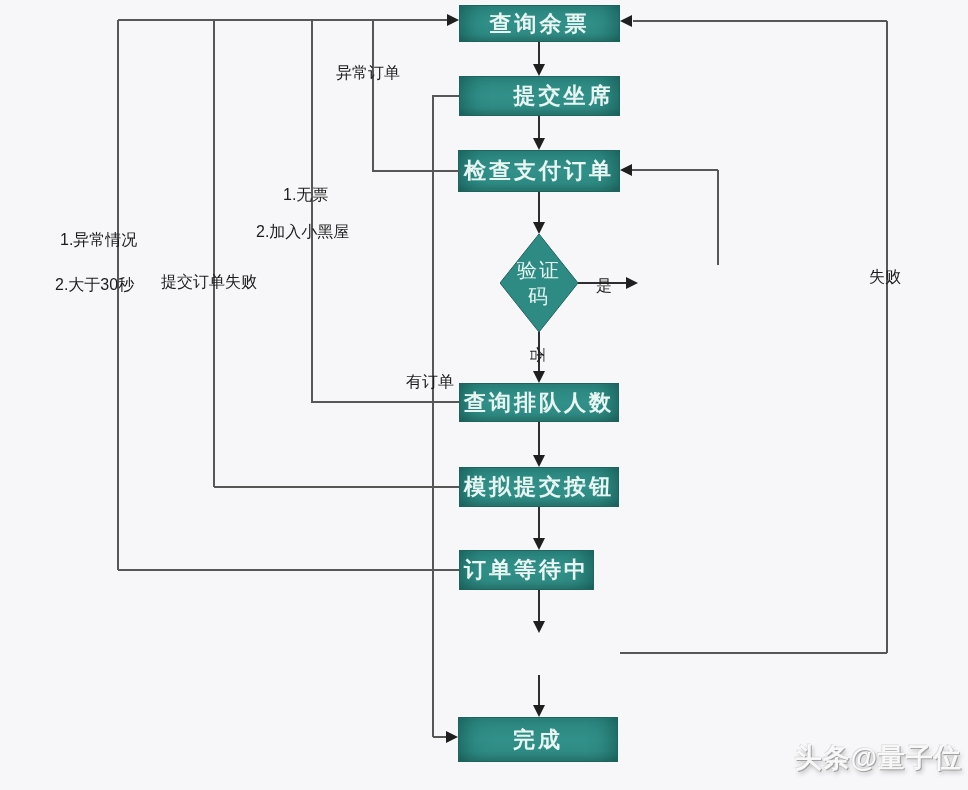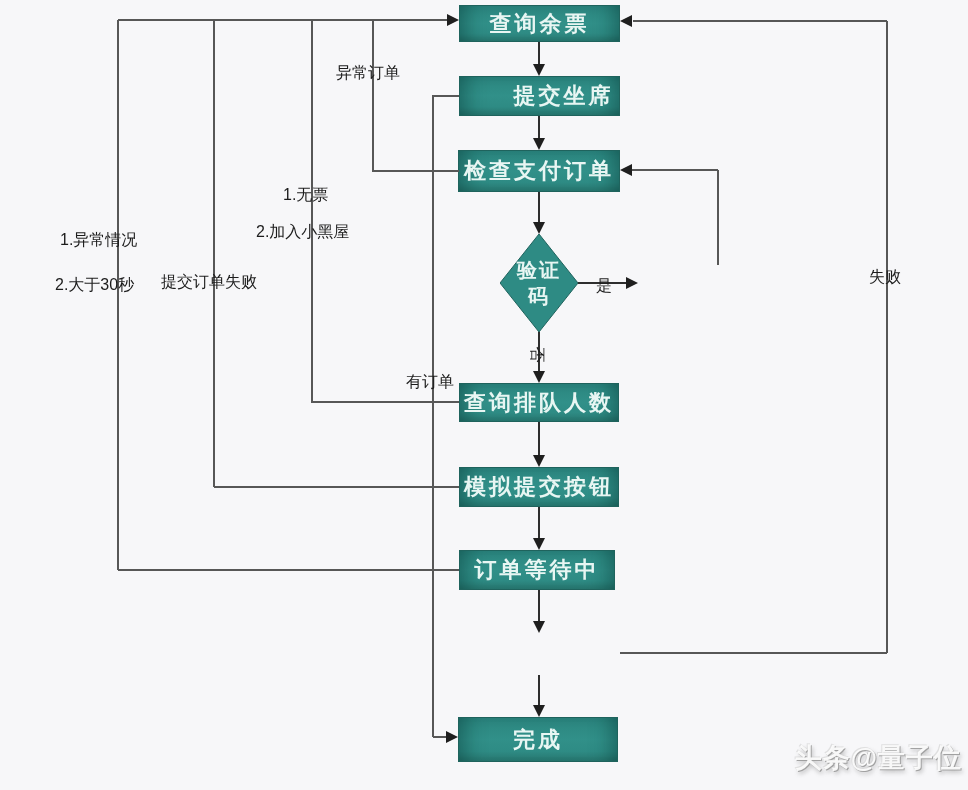--- a/index.html
+++ b/index.html
@@ -16,21 +16,21 @@
     position:absolute;box-sizing:border-box;
     display:flex;align-items:center;justify-content:center;
     background:linear-gradient(180deg,#29807a 0%,var(--node-fill,#2e8b84) 25%,#319089 50%,var(--node-fill,#2e8b84) 78%,#27756e 100%);
     border:1px solid var(--node-border,#1f635d);
     box-shadow:inset 26px 0 20px -20px rgba(8,62,57,.5),inset -26px 0 20px -20px rgba(8,62,57,.5);
     color:var(--node-text,#e8f6f3);
     font-size:22px;font-weight:bold;letter-spacing:3px;white-space:nowrap;
   }
   .diamond{
     position:absolute;display:flex;align-items:center;justify-content:center;
-    color:var(--node-text,#e8f6f3);font-size:20px;font-weight:bold;letter-spacing:2px;line-height:1.3;
+    color:var(--node-text,#e8f6f3);font-size:20px;font-weight:normal;letter-spacing:2px;line-height:1.3;
   }
   .diamond svg{position:absolute;left:0;top:0;}
   .diamond .dtext{position:relative;text-align:center;}
   .hflow,.vflow,.hfb,.vfb{position:absolute;}
   .hflow{height:2px;background:var(--flow-line,#2e2e2e);}
   .vflow{width:2px;background:var(--flow-line,#2e2e2e);}
   .hfb{height:1.6px;background:var(--feedback-line,#575757);}
   .vfb{width:1.6px;background:var(--feedback-line,#575757);}
   .arr{position:absolute;width:0;height:0;}
   .arr.down{border-left:6px solid transparent;border-right:6px solid transparent;border-top:12px solid var(--arrow,#1f1f1f);}
@@ -59,21 +59,21 @@
         <polygon points="39,0 78,49 39,98 0,49" fill="#2e8b84" stroke="#1f635d" stroke-width="1"></polygon>
       </svg>
     <div class="dtext">
         <div>验证</div>
         <div>码</div>
       </div>
   </div>
 
   <div class="node" style="left:459px;top:383px;width:160px;height:39px;text-align:center;">查询排队人数</div>
   <div class="node" style="left:459px;top:467px;width:160px;height:40px;">模拟提交按钮</div>
-  <div class="node" style="left:459px;top:550px;width:156px;height:40px;">订单等待中</div>
+  <div class="node" style="left:459px;top:550px;width:135px;height:40px;">订单等待中</div>
   <div class="node" style="left:458px;top:717px;width:160px;height:45px;">完成</div>
 
   <div class="vflow" style="left:538px;top:42px;height:24px;"></div>
   <div class="arr down" style="left:533px;top:64px;"></div>
 
   <div class="vflow" style="left:538px;top:116px;height:24px;"></div>
   <div class="arr down" style="left:533px;top:138px;"></div>
 
   <div class="vflow" style="left:538px;top:192px;height:31px;"></div>
   <div class="arr down" style="left:533px;top:222px;"></div>

